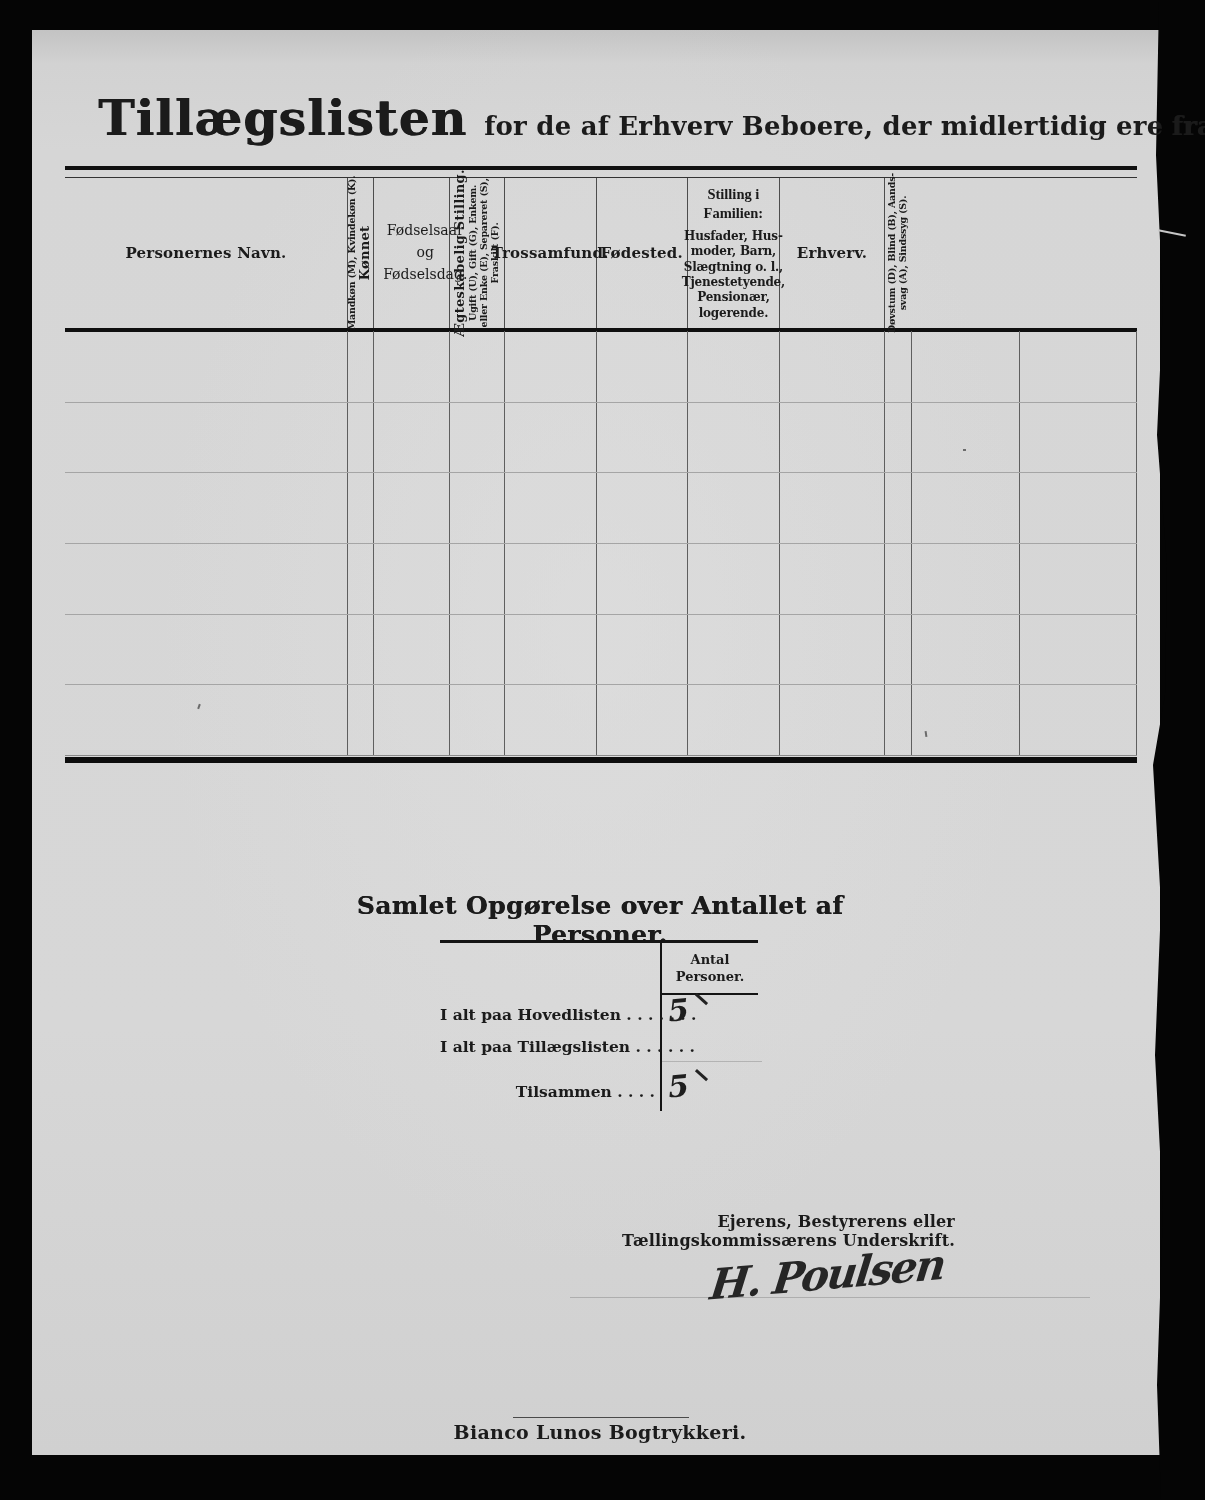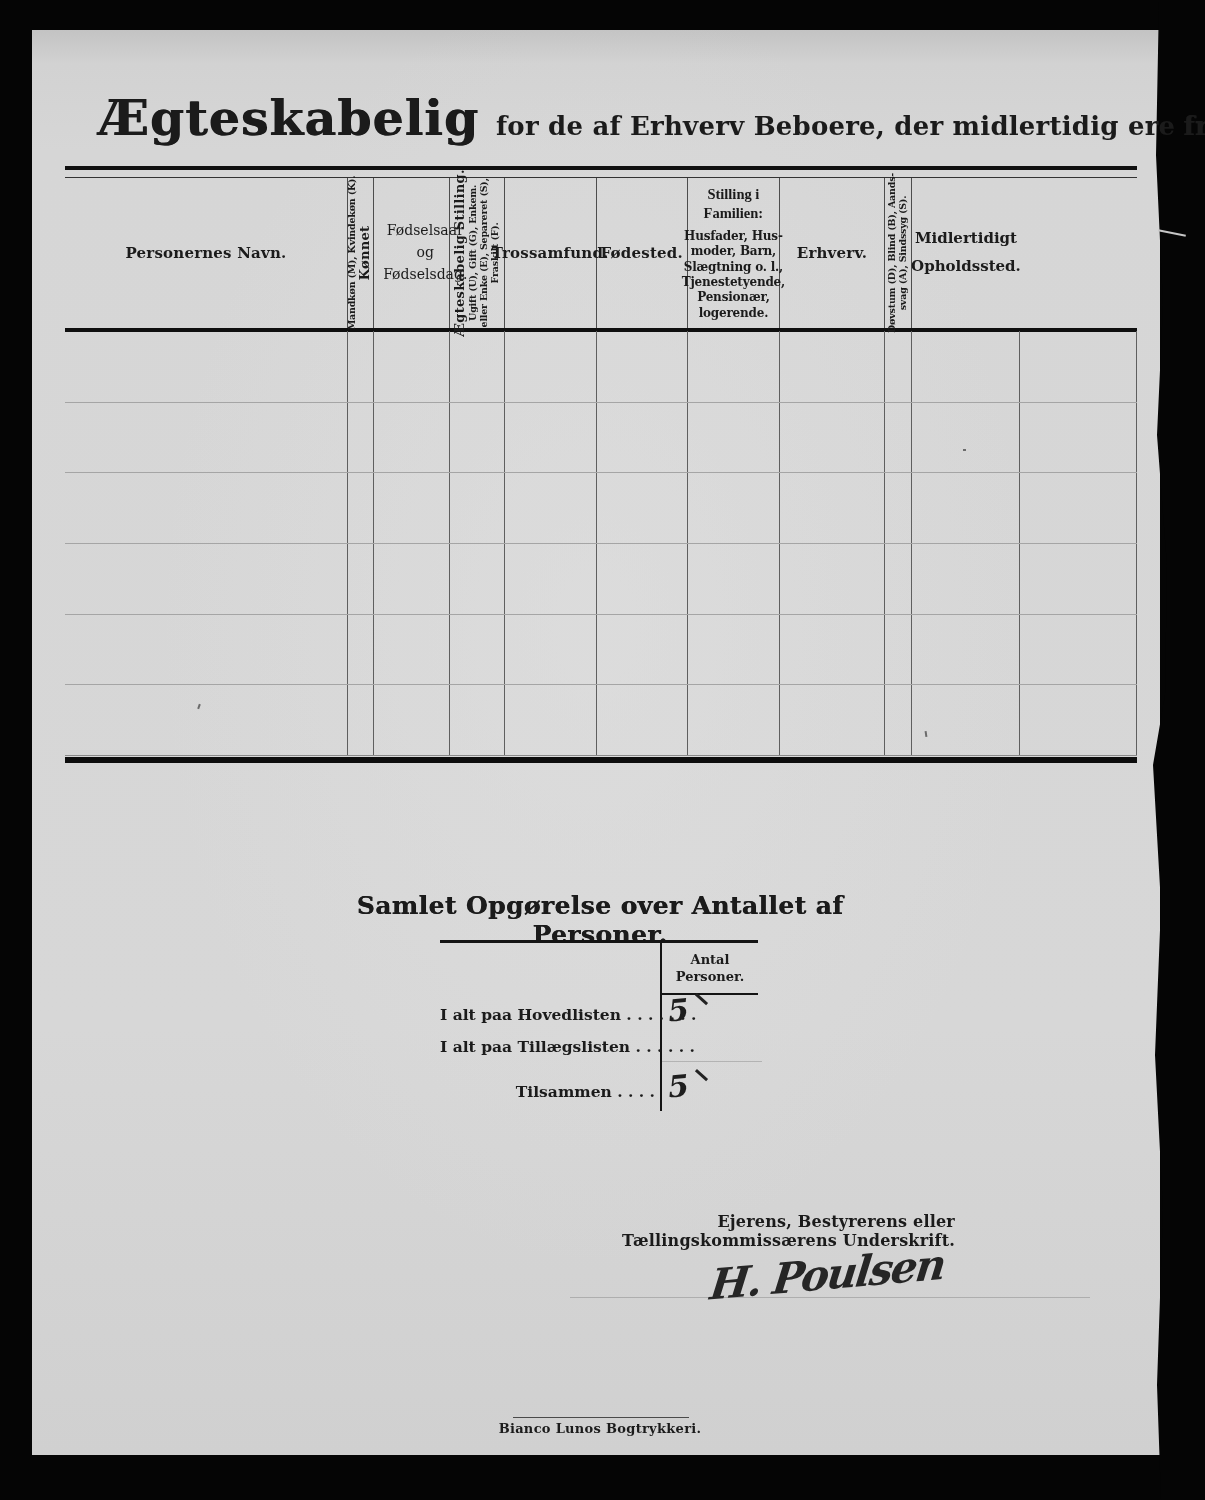--- a/index.html
+++ b/index.html
@@ -84,36 +84,36 @@
   .tick{position:absolute;left:27px;top:7px;width:15px;height:2.5px;background:#222;transform:rotate(47deg);}
   
   .sig-label{position:absolute;left:555px;top:1212px;width:400px;text-align:right;font-size:16px;font-weight:bold;letter-spacing:.2px;}
   .sig-line{position:absolute;left:570px;top:1297px;width:520px;height:1px;background:#aeaeae;}
   .sig-name{
     position:absolute;left:710px;top:1250px;font-size:42px;font-style:italic;font-weight:bold;
     color:#262626;transform:rotate(-5deg) skewX(-12deg);letter-spacing:-2px;white-space:nowrap;
   }
   
   .foot-line{position:absolute;left:513px;top:1417px;width:176px;height:1px;background:#4a4a4a;}
-  .foot-text{position:absolute;left:450px;top:1421px;width:300px;text-align:center;font-size:13px;font-weight:bold;letter-spacing:.3px;}
+  .foot-text{position:absolute;left:450px;top:1421px;width:300px;text-align:center;font-size:19px;font-weight:bold;letter-spacing:.3px;}
   
   .speck{position:absolute;background:#6b6b6b;}
   .speck.s1{left:198px;top:704px;width:2px;height:5px;transform:rotate(20deg);}
   .speck.s2{left:925px;top:731px;width:2px;height:6px;transform:rotate(-8deg);}
   .speck.s3{left:963px;top:449px;width:3px;height:2px;}
 </style>
 </head>
 <body>
 
 <div class="paper"></div>
 <div class="right-strip"></div>
 <div class="hook-mark"></div>
 
 <div class="title">
-  <span class="title-big">Ægteskabelig</span>
+  <span class="title-big">Tillægslisten</span>
   <span class="title-rest">for de af Erhverv Beboere, der midlertidig ere</span>
   <span class="title-heavy">fraværende.</span>
 </div>
 <div class="title-rule"></div>
 
 <div class="thead">
   <div class="hcol w1">
     <div class="hlabel">Personernes Navn.</div>
   </div>
   <div class="hcol w2">
@@ -158,24 +158,20 @@
   <div class="hcol w8">
     <div class="hlabel">Erhverv.</div>
   </div>
   <div class="hcol w9">
     <div class="vwrap">
         <div class="vrot">
       <div class="vsmall">Døvstum (D), Blind (B), Aands-</div>
       <div class="vsmall">svag (A), Sindssyg (S).</div>
     </div>
       </div>
-  </div>
-  <div class="hcol w10">
-    <div class="h2lines ml">Midlertidigt
-Opholdssted.</div>
   </div>
 </div>
 
 <div class="tbody">
   <div class="bcol w1"></div>
   <div class="bcol w2"></div>
   <div class="bcol w3"></div>
   <div class="bcol w4"></div>
   <div class="bcol w5"></div>
   <div class="bcol w6"></div>

